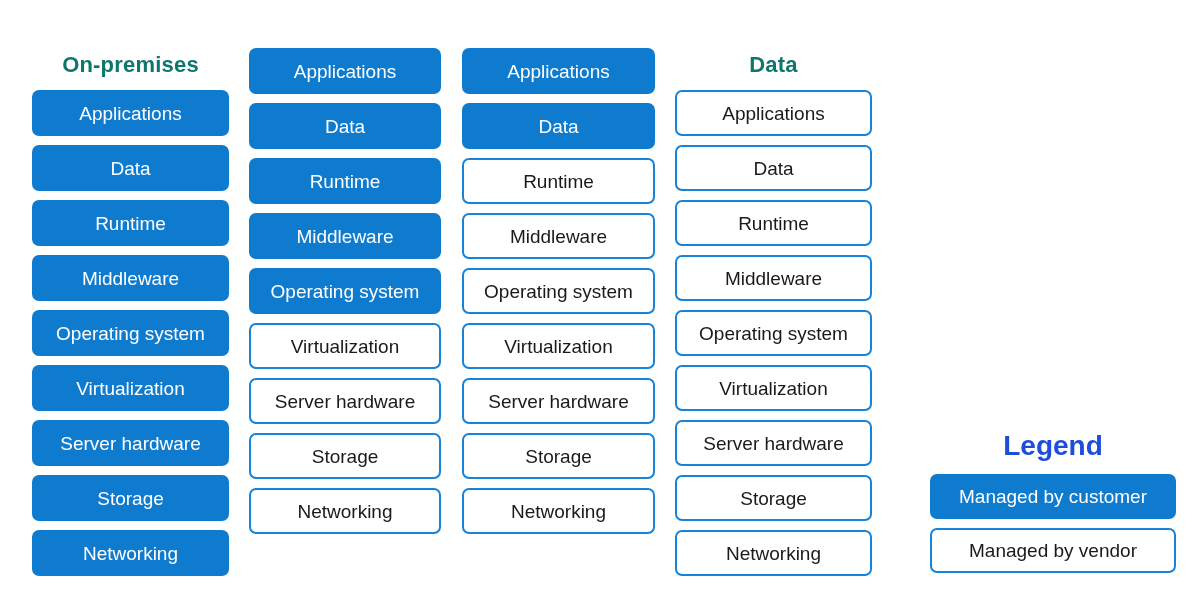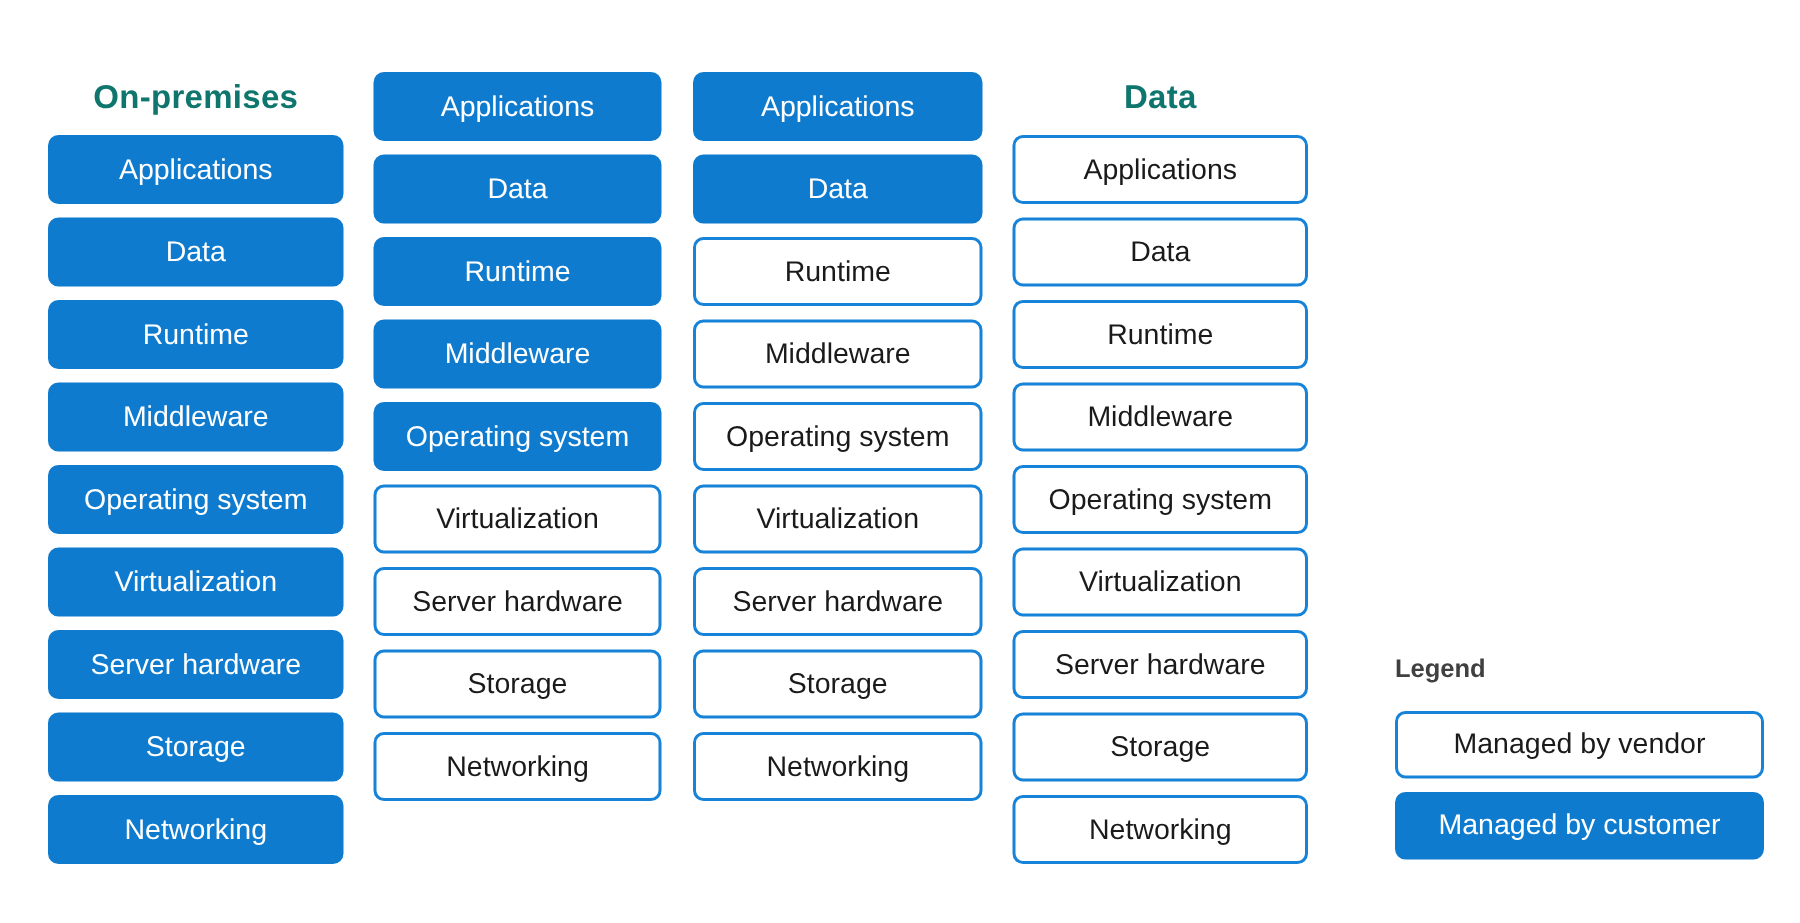--- a/index.html
+++ b/index.html
@@ -78,24 +78,24 @@
   #col-3 { left: 675px; width: 197px; }
 
   
   #legend {
     position: absolute;
     left: 930px;
     top: 428px;
     width: 246px;
   }
   .legend-title {
-    font-size: 17px;
+    font-size: 28px;
     font-weight: bold;
-    color: #404040;
-    text-align: left;
+    color: #1d4ed8;
+    text-align: center;
     height: 46px;
     line-height: 36px;
   }
   .legend-items {
     display: flex;
     flex-direction: column;
     gap: 9px;
   }
   .legend-items .layer { height: 45px; }
 </style>
@@ -158,18 +158,18 @@
       <div class="layer vendor">Virtualization</div>
       <div class="layer vendor">Server hardware</div>
       <div class="layer vendor">Storage</div>
       <div class="layer vendor">Networking</div>
     </div>
   </div>
 
   <div id="legend">
     <div class="legend-title">Legend</div>
     <div class="legend-items">
+      <div class="layer customer">Managed by customer</div>
       <div class="layer vendor">Managed by vendor</div>
-      <div class="layer customer">Managed by customer</div>
     </div>
   </div>
 
 </div>
 
 </body></html>

